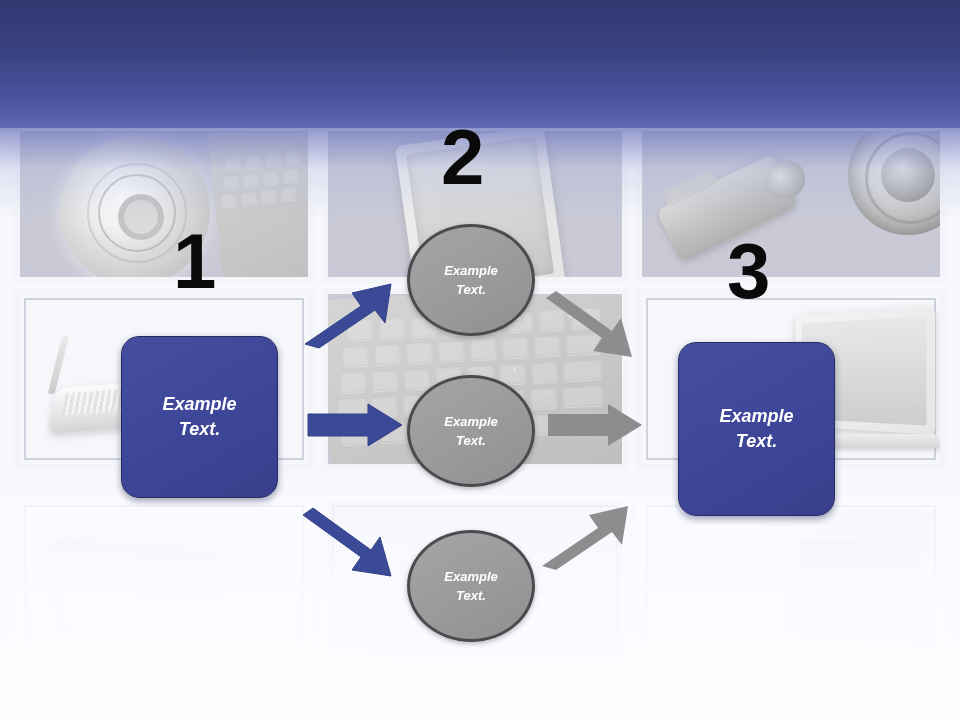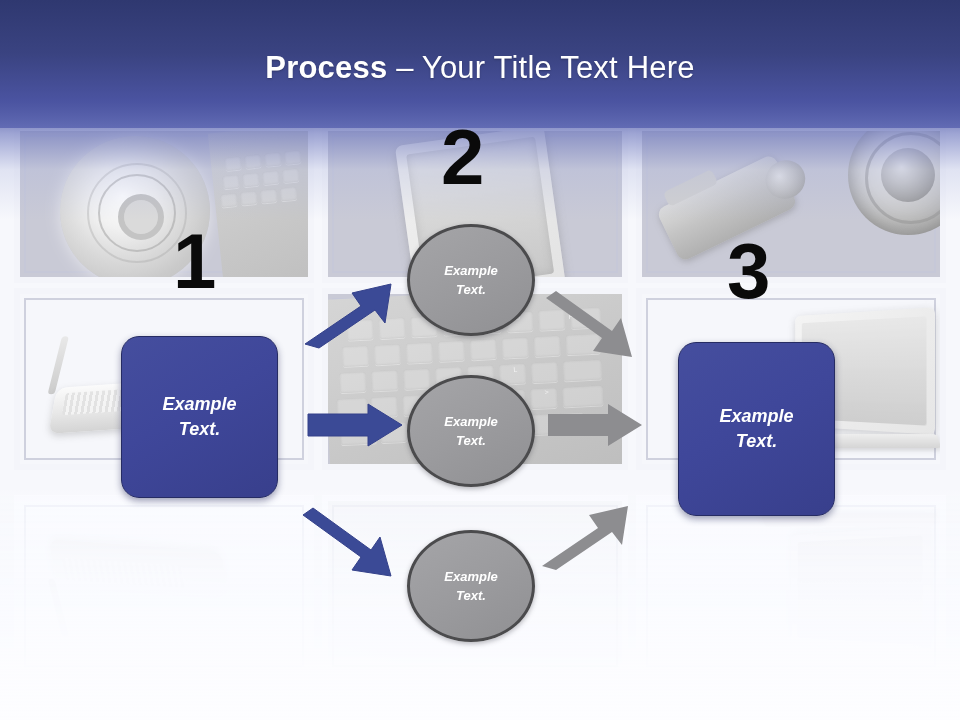--- a/index.html
+++ b/index.html
@@ -340,23 +340,20 @@
           <div class="base"></div>
         </div>
       </div>
     </div>
   </div>
 
   <div class="fade-mask"></div>
 
   <div class="header"></div>
   <div class="header-fade"></div>
-  <div class="title">
-    <span class="b">Process</span><span class="n"> – </span><span class="n">Your Title Text Here</span>
-  </div>
 
   <div class="num" style="left:173px;top:222px;">1</div>
   <div class="num" style="left:441px;top:118px;">2</div>
   <div class="num" style="left:727px;top:232px;">3</div>
 
   <div class="arrow" style="left:303px;top:278px;">
     <svg width="100" height="80" viewBox="0 0 100 80">
       <path d="M2,66 L58,28 L49,15 L88,6 L82,45 L72,32 L16,70 Z" fill="#3b4a96" stroke="#34418a" stroke-width="1"></path>
     </svg>
   </div>

